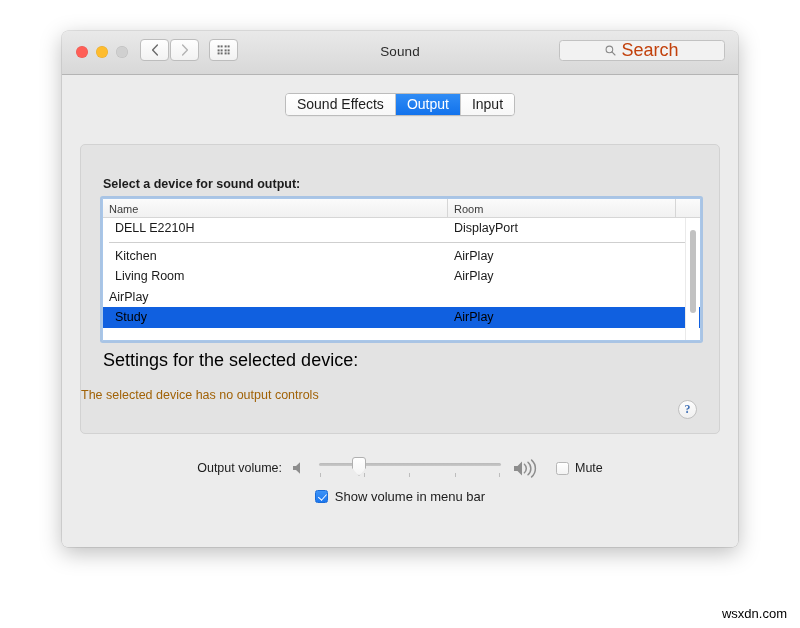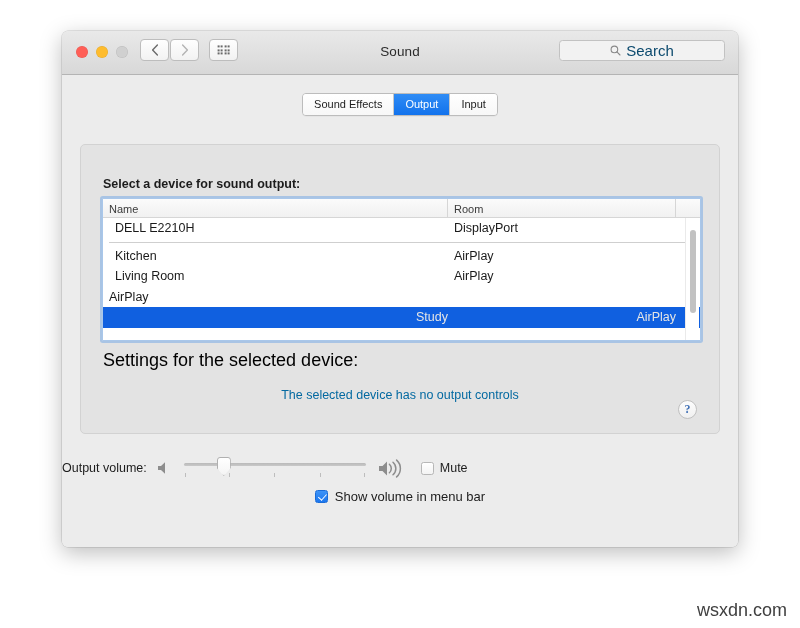--- a/index.html
+++ b/index.html
@@ -104,22 +104,22 @@
     background: #f2f2f2;
     border: 1px solid #c2c2c2;
     border-radius: 3.5px;
     box-sizing: border-box;
     display: flex;
     align-items: center;
     justify-content: center;
   }
   #searchfield .sicon { margin-right: 5px; display: flex; }
   #searchfield .splaceholder {
-    font-size: 15px;
-    color: #0c4a6e;
+    font-size: 18px;
+    color: #c2410c;
   }
 
   
   #winbody {
     position: relative;
     height: 472px;
     background: #ececec;
   }
 
   
@@ -132,21 +132,21 @@
     z-index: 5;
   }
   #tabs .seg {
     display: flex;
     border: 1px solid #bcbcbc;
     border-radius: 4px;
     overflow: hidden;
     box-shadow: 0 0.5px 0.5px rgba(0,0,0,0.06);
   }
   #tabs .tab {
-    font-size: 11px;
+    font-size: 14px;
     color: #1d1d1d;
     padding: 3px 11px 4px;
     background: linear-gradient(to bottom, #ffffff, #f7f7f7);
     border-right: 1px solid #c7c7c7;
     line-height: 14px;
     white-space: nowrap;
   }
   #tabs .tab:last-child { border-right: none; }
   #tabs .tab.active {
     background: linear-gradient(to bottom, #2f8cf5, #1272ec);
@@ -223,21 +223,21 @@
     font-size: 12.5px;
     color: #1a1a1a;
     padding-left: 6px;
     box-sizing: border-box;
     white-space: nowrap;
     overflow: hidden;
   }
   .trow .cell.name { width: 345px; padding-left: 12px; }
   .trow .cell.type { width: 228px; }
   .trow.selected { background: #1060e0; }
-  .trow.selected .cell { color: #e5e5e5; text-align: right; }
+  .trow.selected .cell { color: #000000; }
   .group-sep {
     height: 1px;
     background: #cfcfcf;
     margin: 3px 14px 3px 6px;
   }
 
   
   #table-scroll {
     position: absolute;
     right: 1px;
@@ -262,23 +262,23 @@
     position: absolute;
     left: 22px;
     top: 205px;
     font-size: 18px;
     color: #000000;
   }
   #no-controls {
     position: absolute;
     left: 0; right: 0;
     top: 243px;
-    text-align: center;
+    text-align: left;
     font-size: 12.5px;
-    color: #0369a1;
+    color: #a16207;
   }
 
   #help-button {
     position: absolute;
     right: 22px;
     bottom: 14px;
     width: 19px;
     height: 19px;
     border-radius: 50%;
     background: linear-gradient(to bottom, #fdfdfd, #f0f0f0);
@@ -292,20 +292,21 @@
     font-weight: bold;
   }
 
   
   #vol-row {
     position: absolute;
     left: 0; right: 0;
     top: 380px;
     display: flex;
     align-items: center;
+    justify-content: center;
   }
   #vol-label {
     font-size: 12.5px;
     color: #1c1c1c;
     margin-right: 9px;
   }
   .spk { display: flex; align-items: center; }
   #slider-wrap {
     position: relative;
     width: 182px;
@@ -386,22 +387,22 @@
     align-items: center;
     justify-content: center;
   }
   #showvol-row .lbl { font-size: 13px; color: #1c1c1c; margin-left: 7px; }
 
   
   #watermark {
     position: absolute;
     right: 13px;
     bottom: 7px;
-    font-size: 18px;
-    color: #404040;
+    font-size: 13px;
+    color: #000000;
     font-family: "Liberation Sans", sans-serif;
   }
 </style>
 </head>
 <body>
 
 <div id="window">
 
   <div id="titlebar">
     <div class="traffic close"></div>

